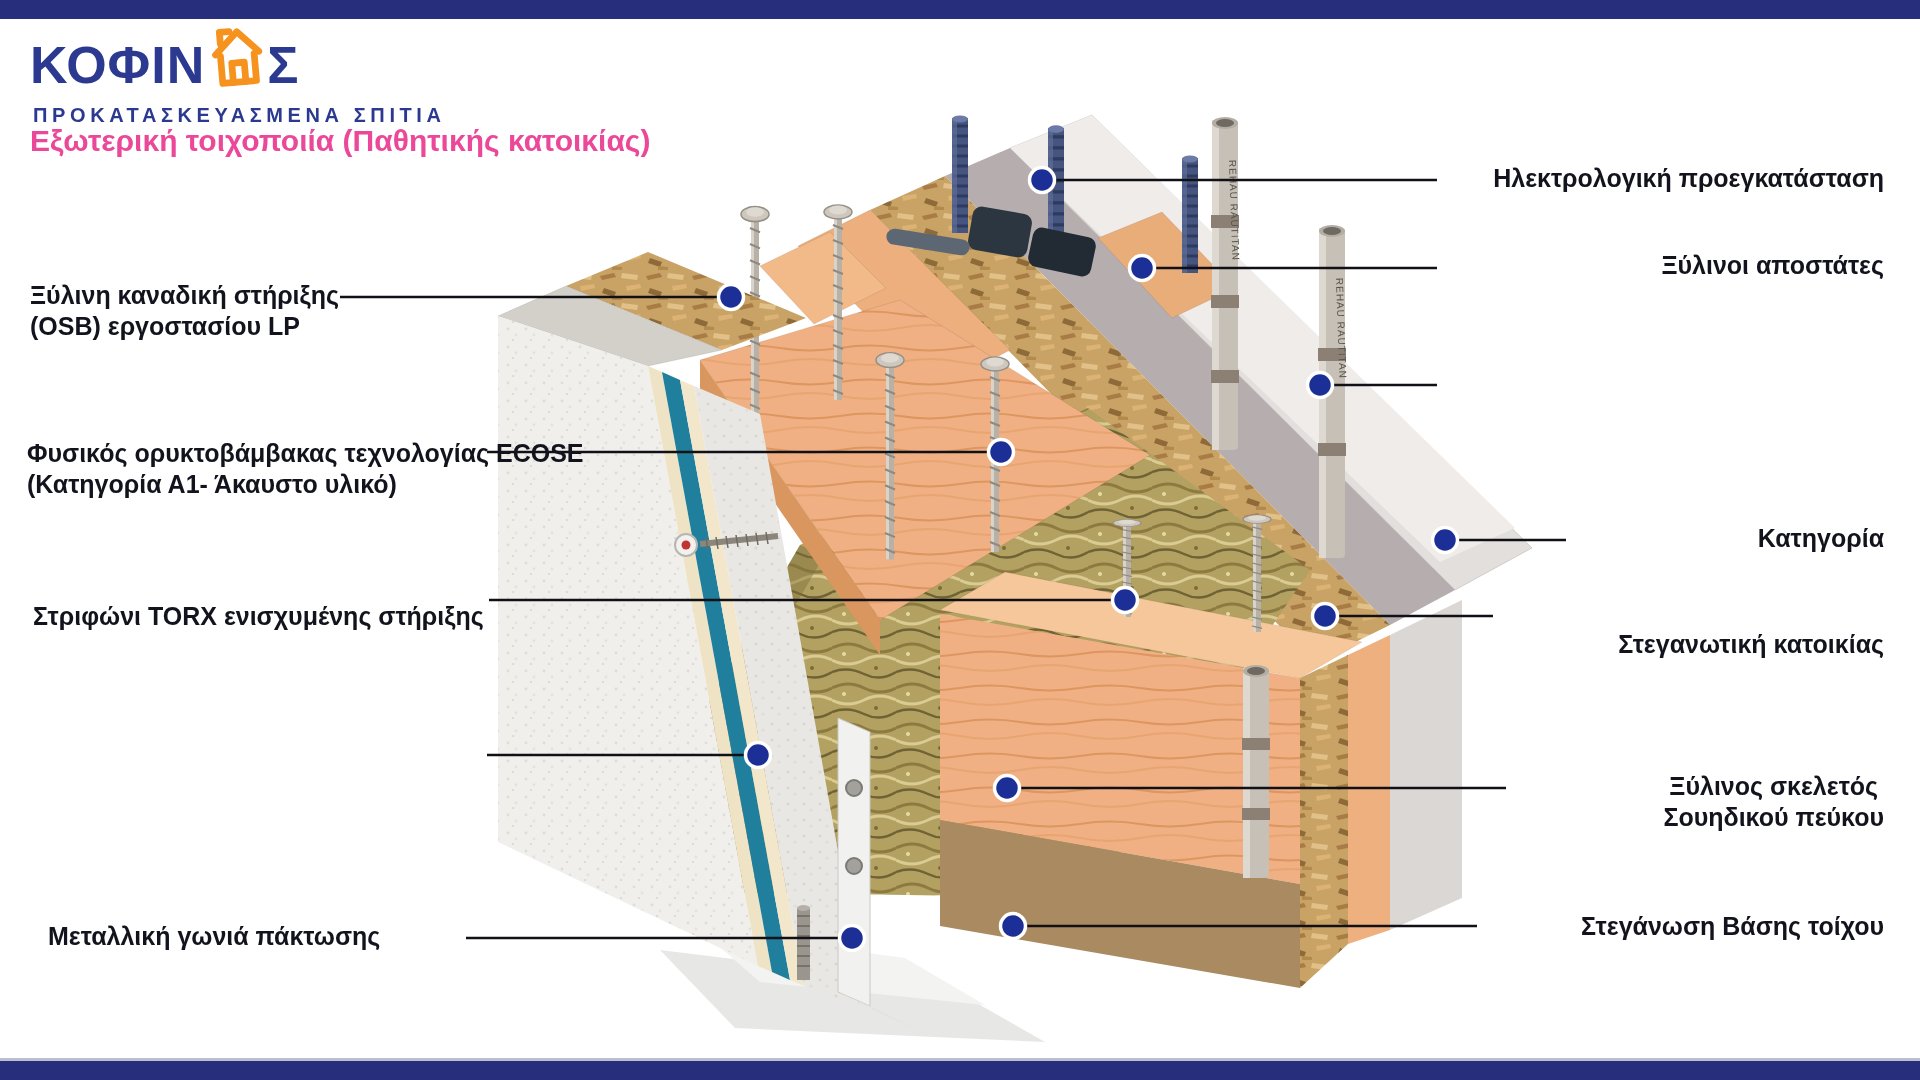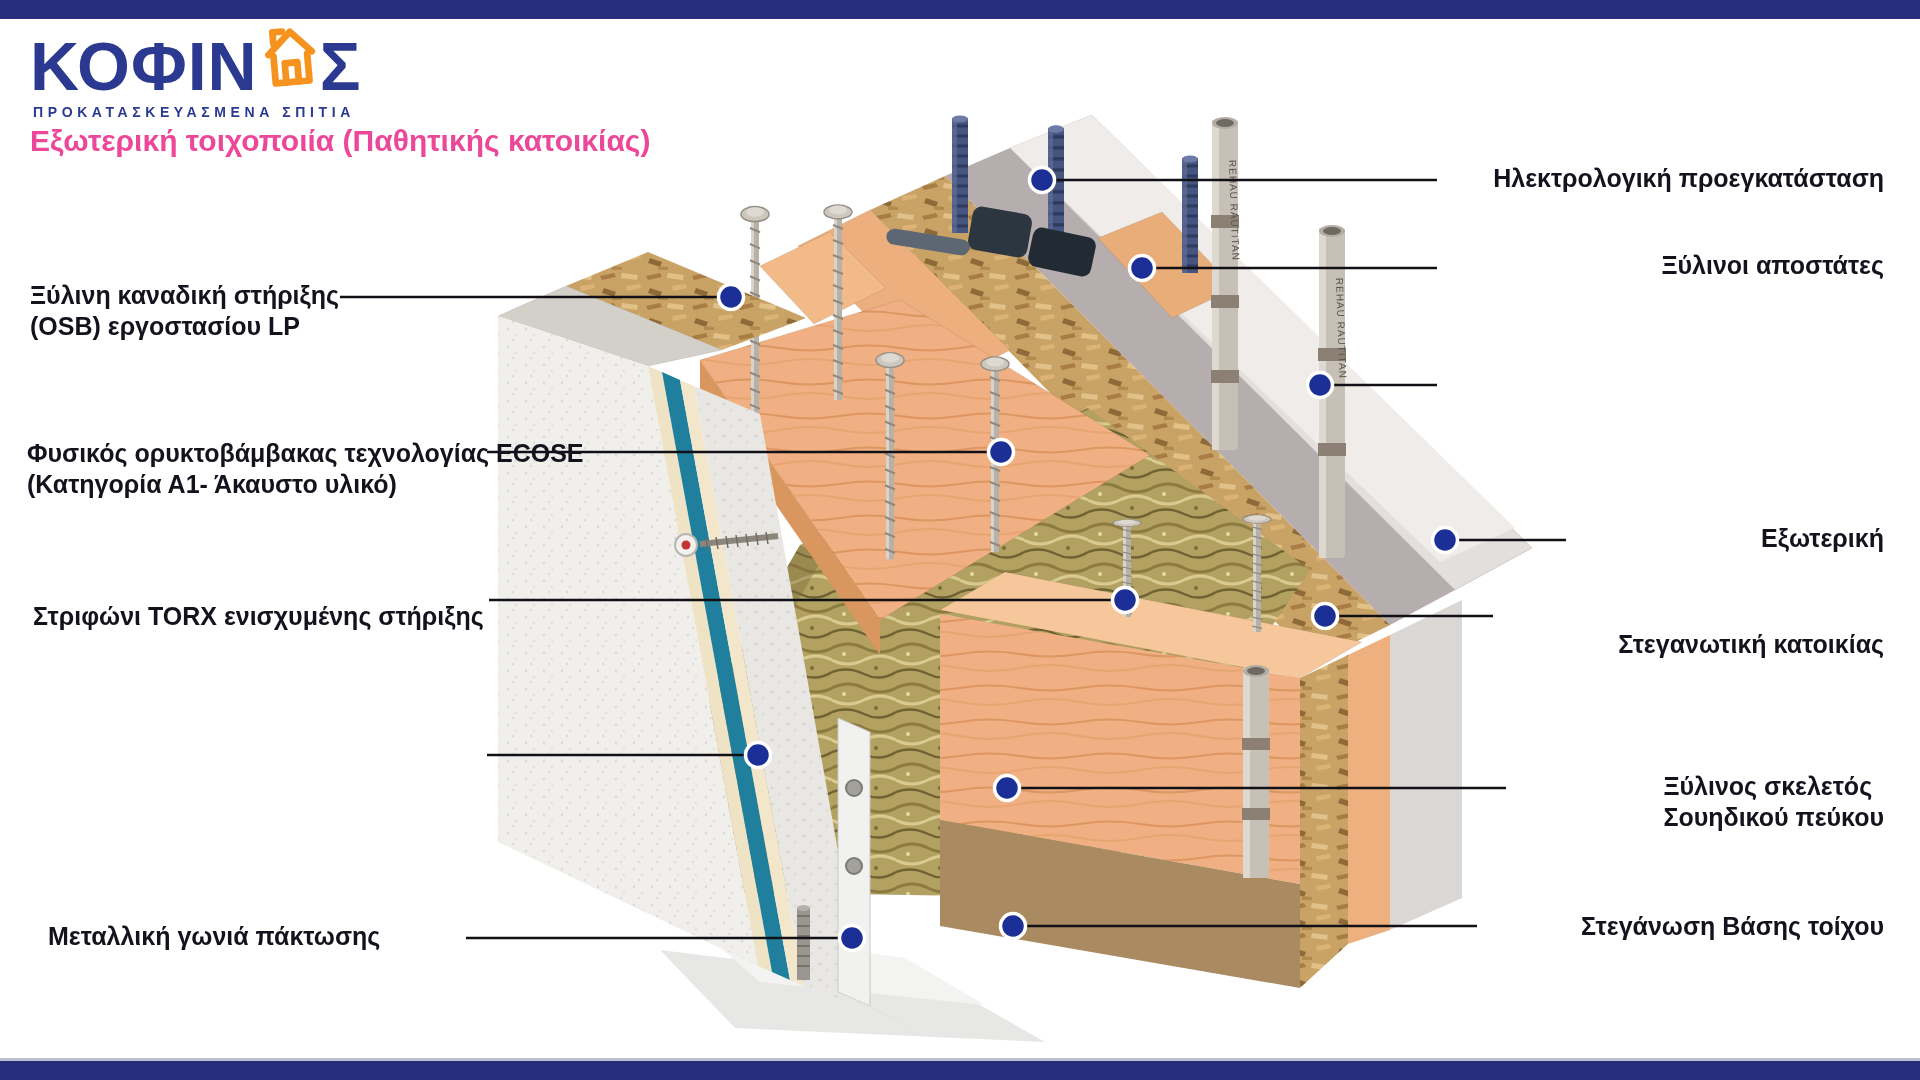--- a/index.html
+++ b/index.html
@@ -2,28 +2,28 @@
 <html><head>
 <meta charset="utf-8">
 <style>
   html,body{margin:0;padding:0;background:#fff}
   .stage{position:relative;width:1920px;height:1080px;background:#ffffff;overflow:hidden;
          font-family:"Liberation Sans","DejaVu Sans",sans-serif}
   .bar{position:absolute;left:0;width:1920px;height:19px;background:#272f7d}
   .bar.top{top:0}
   .bar.bottom{bottom:0;border-top:3px solid #b9bfce}
   .brand{position:absolute;left:30px;top:26px;display:flex;align-items:center;
-         color:#2b3a90;font-weight:bold;font-size:68px;letter-spacing:1px;line-height:1}
+         color:#2b3a90;font-weight:bold;font-size:52px;letter-spacing:1px;line-height:1}
   .brand .house{margin:0 2px 8px 4px}
   .brand-sub{position:absolute;left:33px;top:104px;color:#2b3a90;font-weight:bold;
-             font-size:14px;letter-spacing:4.6px}
+             font-size:20px;letter-spacing:4.6px}
   .page-title{position:absolute;left:30px;top:124px;color:#ec4899;font-weight:bold;font-size:30px}
   .lbl{position:absolute;color:#12131c;font-weight:bold;font-size:25px;line-height:31px;white-space:nowrap}
   .lbl span{display:block}
-  .lbl.r{right:36px;text-align:left}
+  .lbl.r{right:36px;text-align:center}
   .scene{position:absolute;left:0;top:0;width:1920px;height:1080px}
 </style>
 </head>
 <body>
 
 <div class="stage">
 
   <div class="bar top"></div>
 
   <div class="brand">
@@ -253,21 +253,21 @@
     <span>Μεταλλική γωνιά πάκτωσης</span>
   </div>
 
   <div class="lbl r" style="top:163px">
     <span>Ηλεκτρολογική προεγκατάσταση</span>
   </div>
   <div class="lbl r" style="top:250px">
     <span>Ξύλινοι αποστάτες</span>
   </div>
   <div class="lbl r" style="top:523px">
-    <span>Εξωτερική</span>
+    <span>Κατηγορία</span>
   </div>
   <div class="lbl r" style="top:629px">
     <span>Στεγανωτική κατοικίας</span>
   </div>
   <div class="lbl r" style="top:771px">
     <span>Ξύλινος σκελετός</span>
     <span>Σουηδικού πεύκου</span>
   </div>
   <div class="lbl r" style="top:911px">
     <span>Στεγάνωση Βάσης τοίχου</span>

